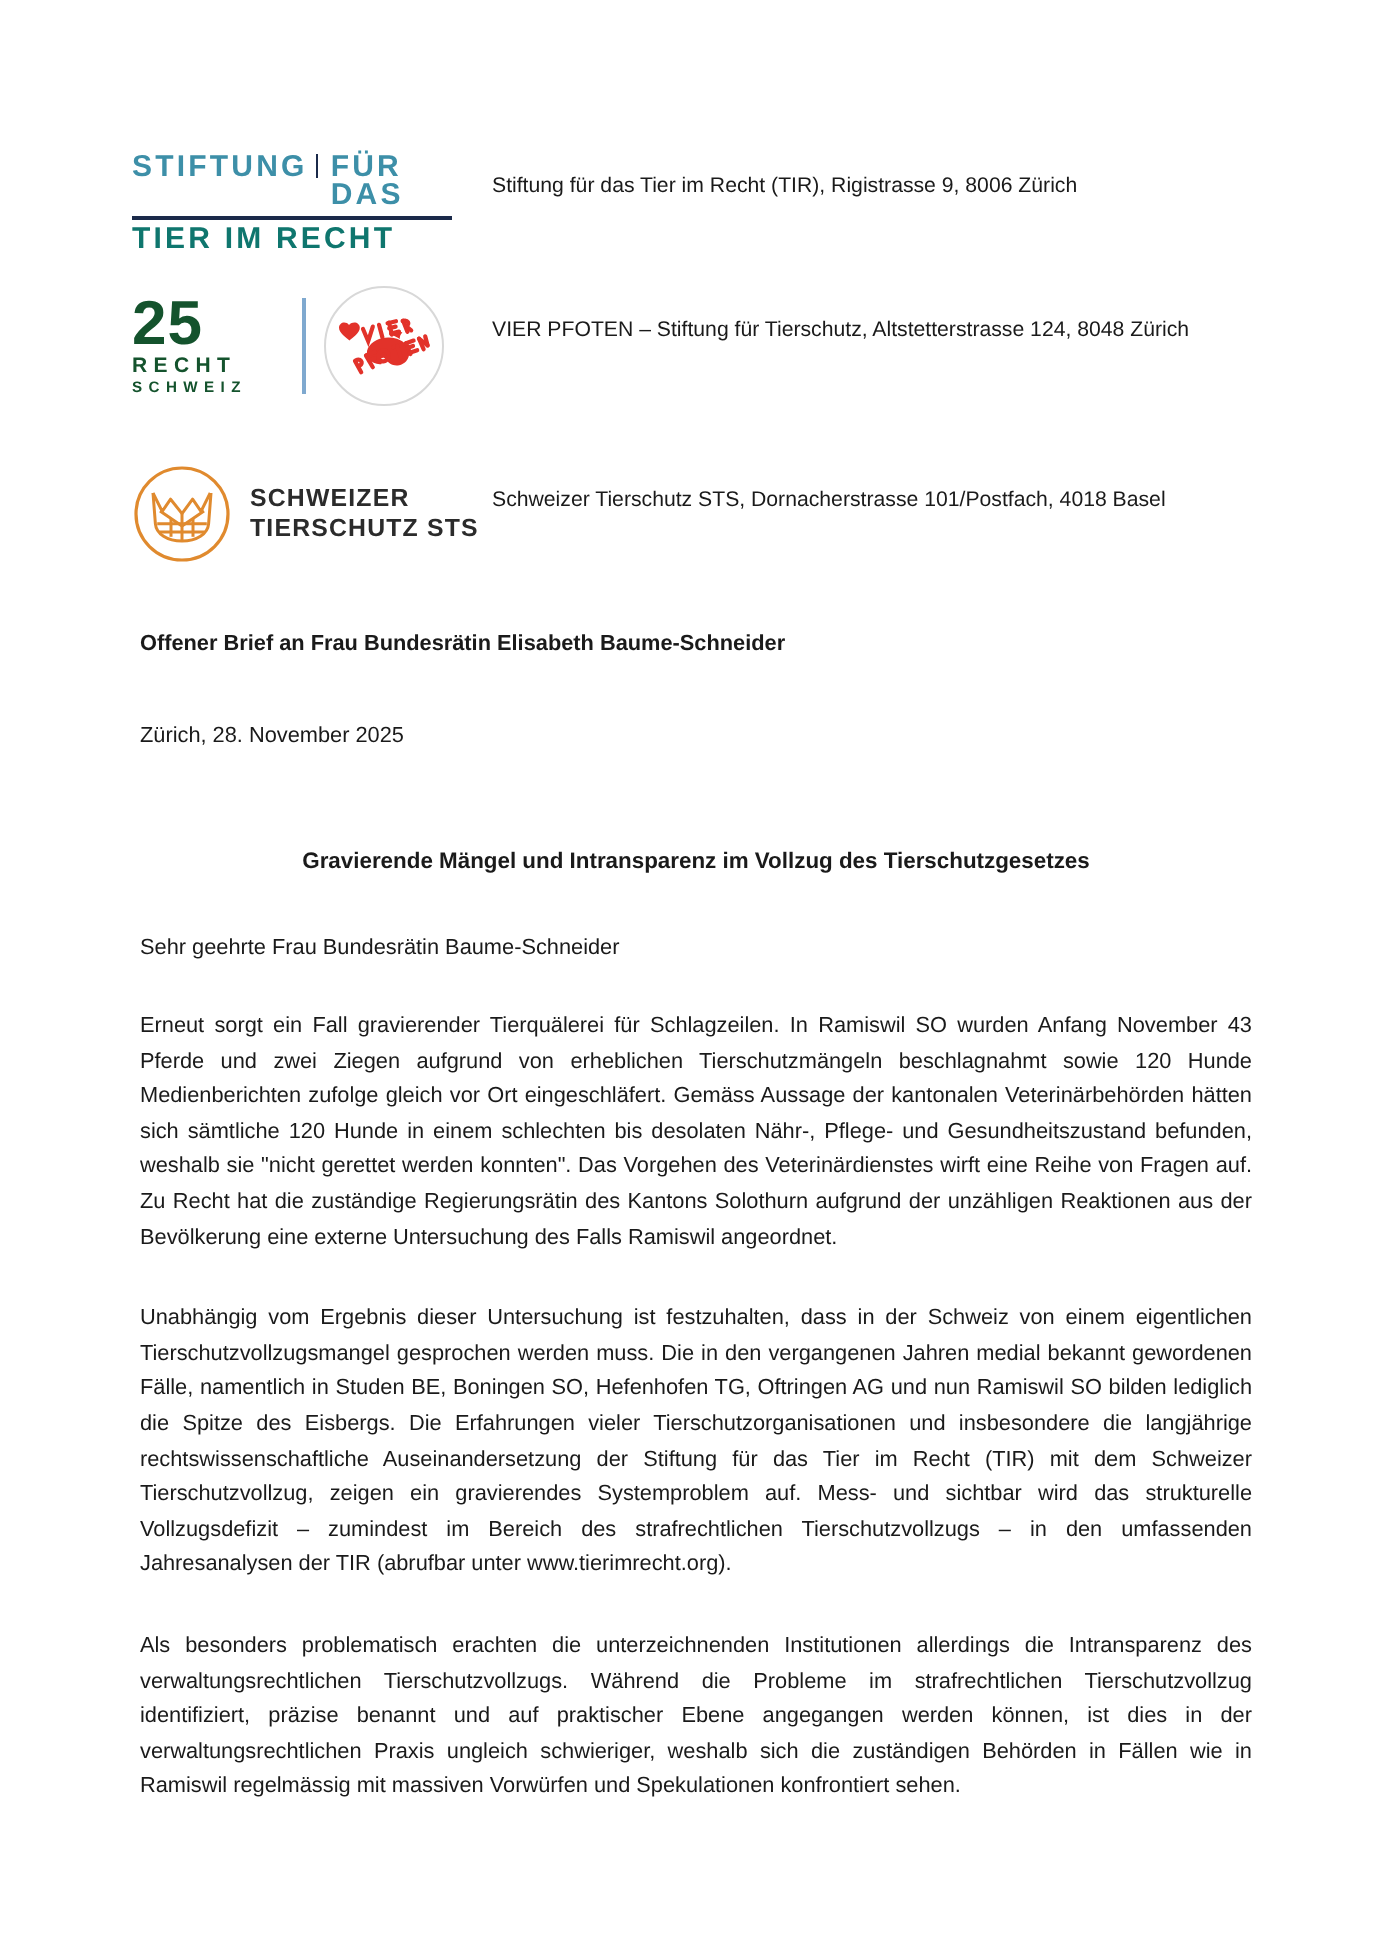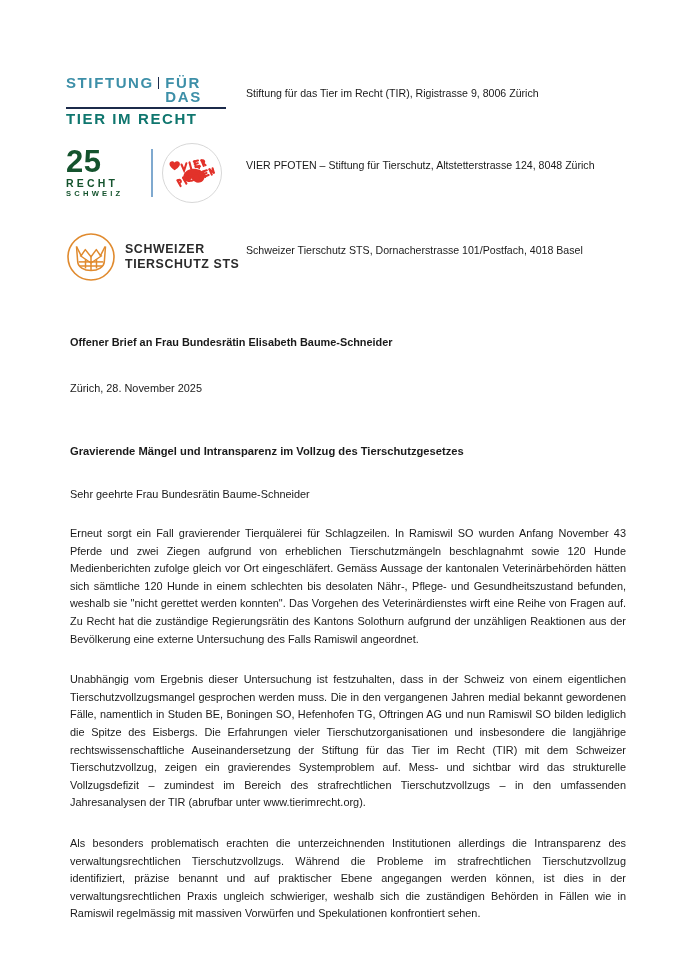--- a/index.html
+++ b/index.html
@@ -150,21 +150,21 @@
     font-size: 12.4px;
     font-weight: bold;
     letter-spacing: 0.6px;
     line-height: 15px;
   }
 
   
   .letter {
     position: absolute;
     left: 70px;
-    top: 335px;
+    top: 315px;
     width: 556px;
   }
   .addressee-title {
     font-size: 10.9px;
     font-weight: bold;
     line-height: 15.5px;
     margin: 0;
   }
   .addressee-line {
     font-size: 10.9px;
@@ -174,20 +174,21 @@
   .date-line {
     font-size: 10.9px;
     line-height: 15.5px;
     margin: 30px 0 0 0;
   }
   .subject {
     font-size: 11.2px;
     font-weight: bold;
     line-height: 15.5px;
     margin: 48px 0 0 0;
+    text-align: center;
   }
   .salutation {
     font-size: 10.9px;
     line-height: 15.5px;
     margin: 27px 0 0 0;
   }
   .para {
     font-size: 10.9px;
     line-height: 17.6px;
     margin: 23px 0 0 0;

